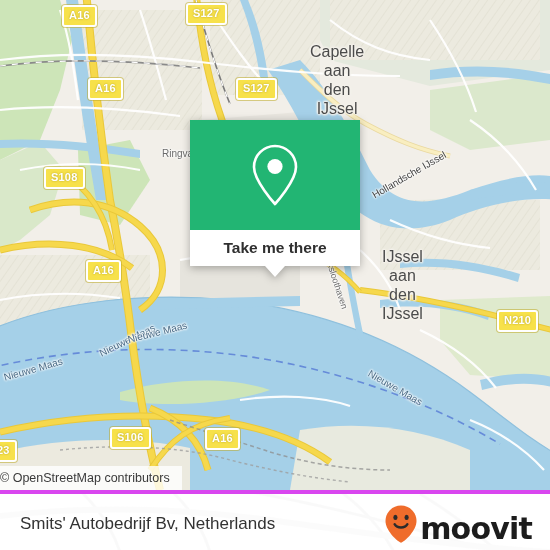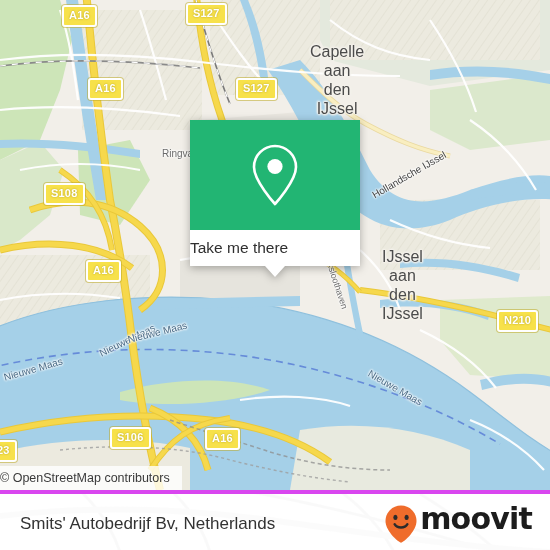--- a/index.html
+++ b/index.html
@@ -106,21 +106,22 @@
     height: 110px;
     display: flex;
     align-items: center;
     justify-content: center;
   }
   #poi-card-bottom {
     background: #ffffff;
     height: 36px;
     display: flex;
     align-items: center;
-    justify-content: flex-start;
+    justify-content: center;
+    font-weight: bold;
   }
   #poi-card-label {
     font-size: 15.5px;
     color: #2f2f2f;
     font-family: "Liberation Sans", sans-serif;
   }
   #poi-card-tail {
     position: absolute;
     left: 50%;
     top: 146px;
@@ -177,21 +178,21 @@
     box-sizing: border-box;
   }
   #place-title {
     font-size: 17px;
     color: #333333;
     font-family: "Liberation Sans", sans-serif;
     white-space: nowrap;
   }
   #brand {
     display: flex;
-    align-items: flex-start;
+    align-items: flex-end;
     gap: 2px;
   }
   #brand-wordmark {
     font-size: 30px;
     color: #1c1c1c;
     font-weight: bold;
     letter-spacing: -0.8px;
     font-family: "DejaVu Sans", sans-serif;
     line-height: 1;
   }
@@ -310,21 +311,21 @@
       <path d="M0,66 C60,58 130,60 200,68" fill="none" stroke="#8a8a8a" stroke-width="1.6"></path>
       <path d="M0,66 C60,58 130,60 200,68" fill="none" stroke="#ffffff" stroke-width="1.2" stroke-dasharray="6 6"></path>
       <path d="M196,0 C206,36 216,70 230,104" fill="none" stroke="#7a7a7a" stroke-width="1.6"></path>
       <path d="M196,0 C206,36 216,70 230,104" fill="none" stroke="#ffffff" stroke-width="1.2" stroke-dasharray="6 6"></path>
     </svg>
 
     <div class="shield" style="left:62px;  top:5px;">A16</div>
     <div class="shield" style="left:186px; top:3px;">S127</div>
     <div class="shield" style="left:88px;  top:78px;">A16</div>
     <div class="shield" style="left:236px; top:78px;">S127</div>
-    <div class="shield" style="left:44px;  top:183px;">S108</div>
+    <div class="shield" style="left:44px;  top:167px;">S108</div>
     <div class="shield" style="left:86px;  top:260px;">A16</div>
     <div class="shield" style="left:497px; top:310px;text-align:center;">N210</div>
     <div class="shield" style="left:110px; top:415px;margin-top:12px;">S106</div>
     <div class="shield" style="left:205px; top:428px;">A16</div>
     <div class="shield" style="left:-10px; top:440px;">23</div>
 
     <div class="placelabel" style="left:310px; top:28px;margin-top:14px;">
       <div>Capelle</div>
       <div>aan</div>
       <div>den</div>

